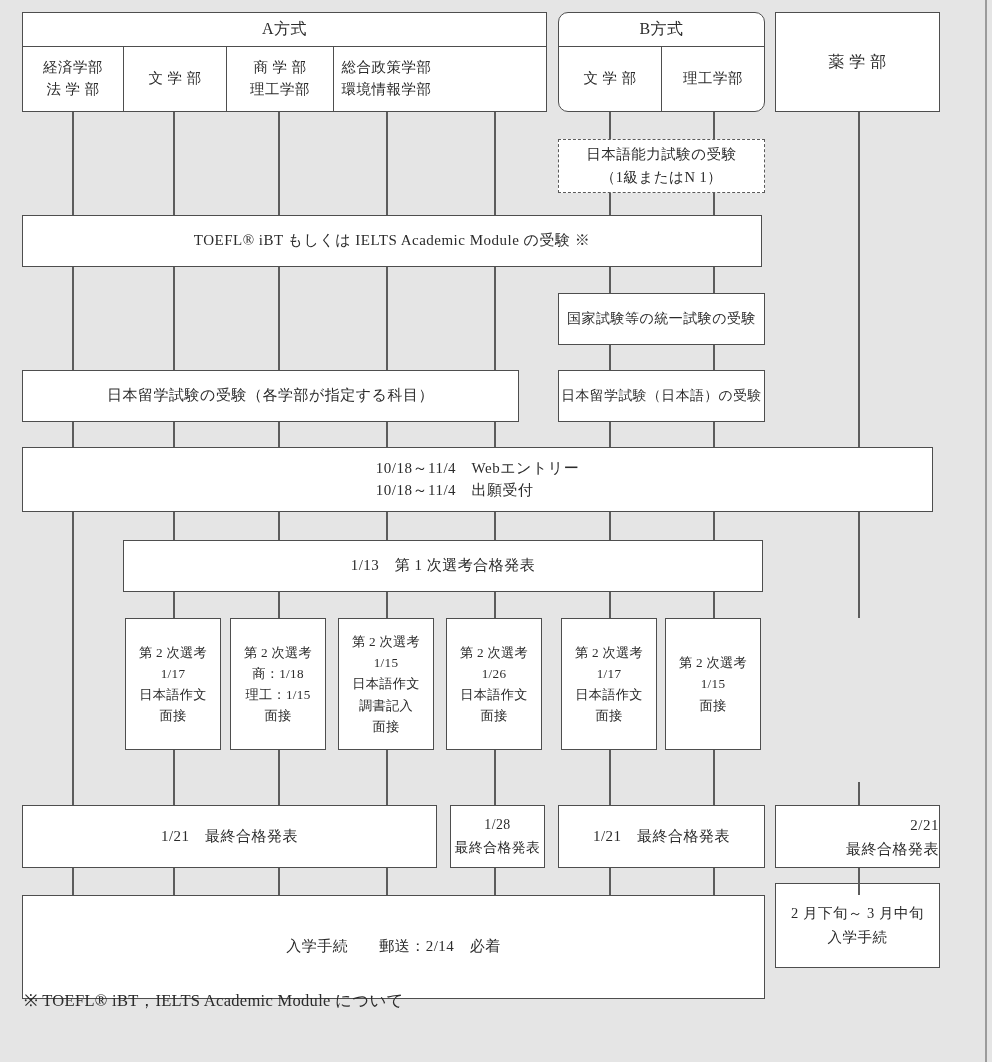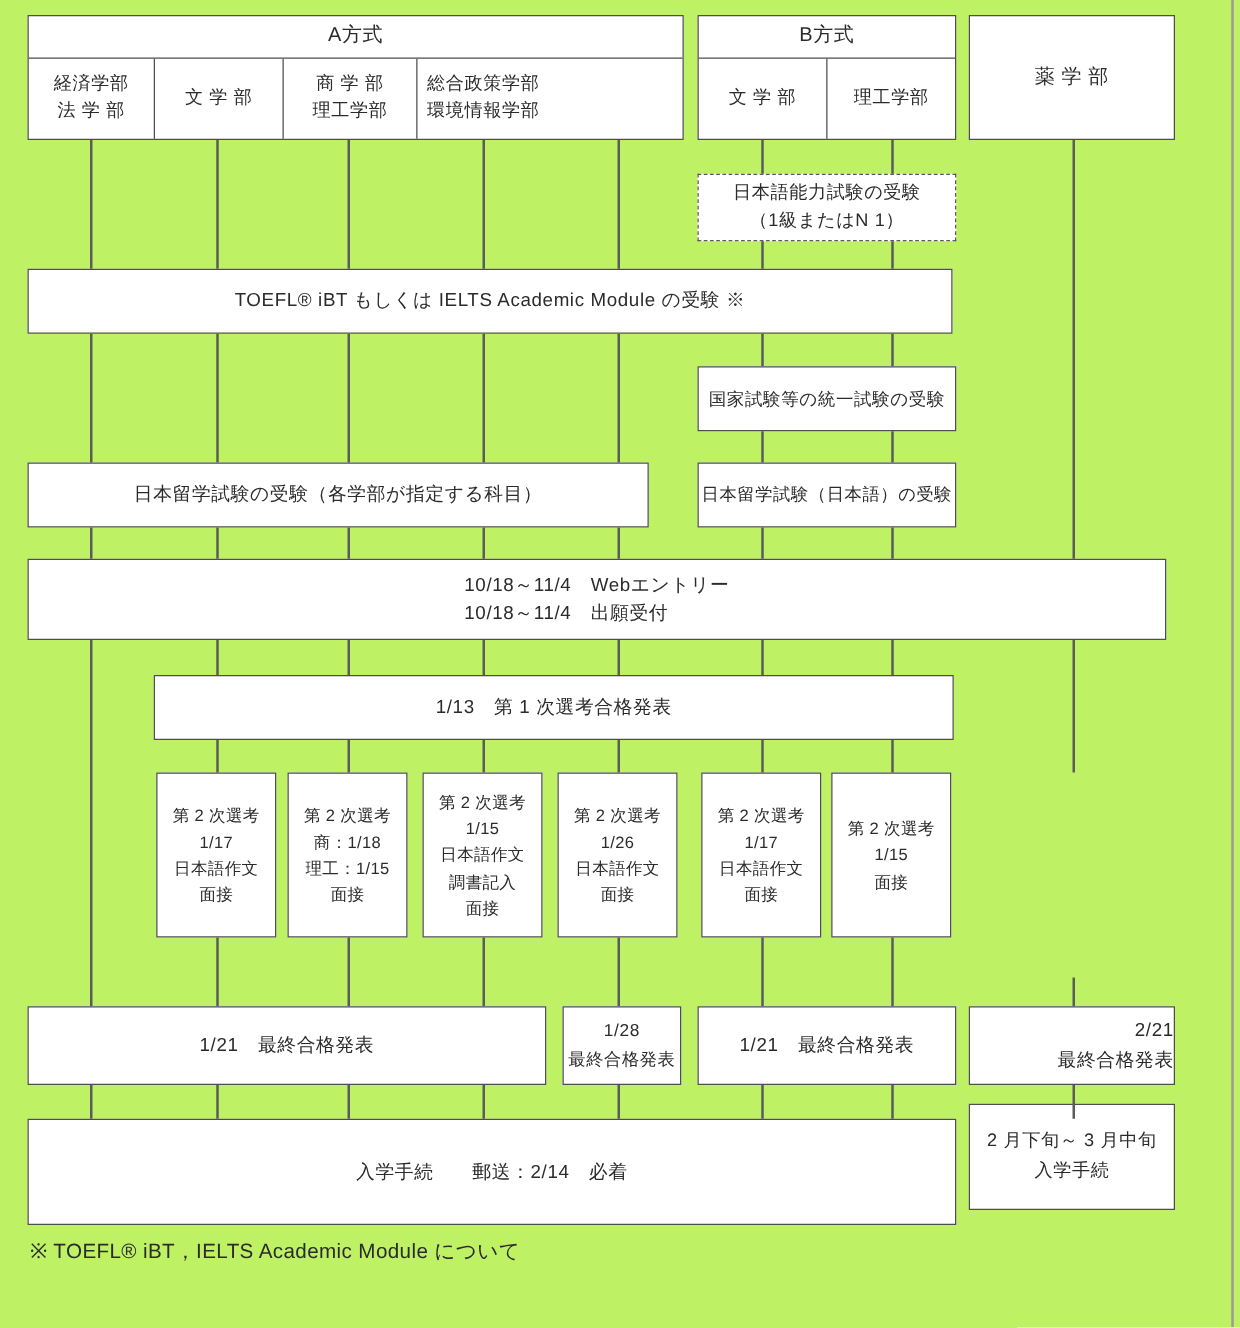--- a/index.html
+++ b/index.html
@@ -1,18 +1,18 @@
 <!DOCTYPE html>
 <html><head>
 <meta charset="utf-8">
 <style>
   html,body{margin:0;padding:0;background:#ffffff;}
   #page{
-    position:relative;width:992px;height:1062px;background:#bef264;overflow:hidden;
-    font-family:Liberation Sans, sans-serif;color:#2b2b2b;
+    position:relative;width:992px;height:1062px;background:#e5e5e5;overflow:hidden;
+    font-family:Liberation Serif, serif;color:#2b2b2b;
     letter-spacing:0.5px;
   }
   .bx{
     position:absolute;box-sizing:border-box;border:1.5px solid #4e4e4e;background:#fff;
     display:flex;flex-direction:column;align-items:center;justify-content:center;
     text-align:center;font-size:15px;line-height:1.45;
   }
   .dashed{border:1.6px dashed #5a5a5a;}
   .group{display:block;padding:0;}
   .hdr{height:33px;line-height:31px;border-bottom:1.5px solid #4e4e4e;text-align:center;font-size:16px;}
@@ -47,21 +47,21 @@
         <div>商 学 部</div>
         <div>理工学部</div>
       </div>
       <div class="cell" style="width:106px">
         <div>総合政策学部</div>
         <div>環境情報学部</div>
       </div>
     </div>
   </div>
 
-  <div class="bx group" style="left:558px;top:12px;width:207px;height:100px;">
+  <div class="bx group" style="left:558px;top:12px;width:207px;height:100px;border-radius:10px;">
     <div class="hdr">B方式</div>
     <div class="cells">
       <div class="cell" style="width:103px">
         <div>文 学 部</div>
       </div>
       <div class="cell" style="width:104px">
         <div>理工学部</div>
       </div>
     </div>
   </div>
@@ -131,21 +131,21 @@
   <div class="bx two-line" style="left:450px;top:805px;width:95px;height:63px;font-size:13.8px;">
     <div>1/28</div>
     <div>最終合格発表</div>
   </div>
   <div class="bx" style="left:558px;top:805px;width:207px;height:63px;">1/21　最終合格発表</div>
   <div class="bx two-line" style="left:775px;top:805px;width:165px;height:63px;align-items:flex-end;">
     <div>2/21</div>
     <div>最終合格発表</div>
   </div>
 
-  <div class="bx" style="left:22px;top:895px;width:743px;height:85px;">入学手続　　郵送：2/14　必着</div>
+  <div class="bx" style="left:22px;top:895px;width:743px;height:104px;">入学手続　　郵送：2/14　必着</div>
   <div class="bx two-line" style="left:775px;top:883px;width:165px;height:85px;font-size:14.5px;">
     <div>2 月下旬～ 3 月中旬</div>
     <div>入学手続</div>
   </div>
 
   <div class="note" style="left:24px;top:988px;">※ TOEFL® iBT，IELTS Academic Module について</div>
 
   <div id="page-edge" style="left:985px;"></div>
 <div class="line" style="left: 72px; top: 112px; height: 103px;"></div>
     <div class="line" style="left: 72px; top: 267px; height: 103px;"></div>

